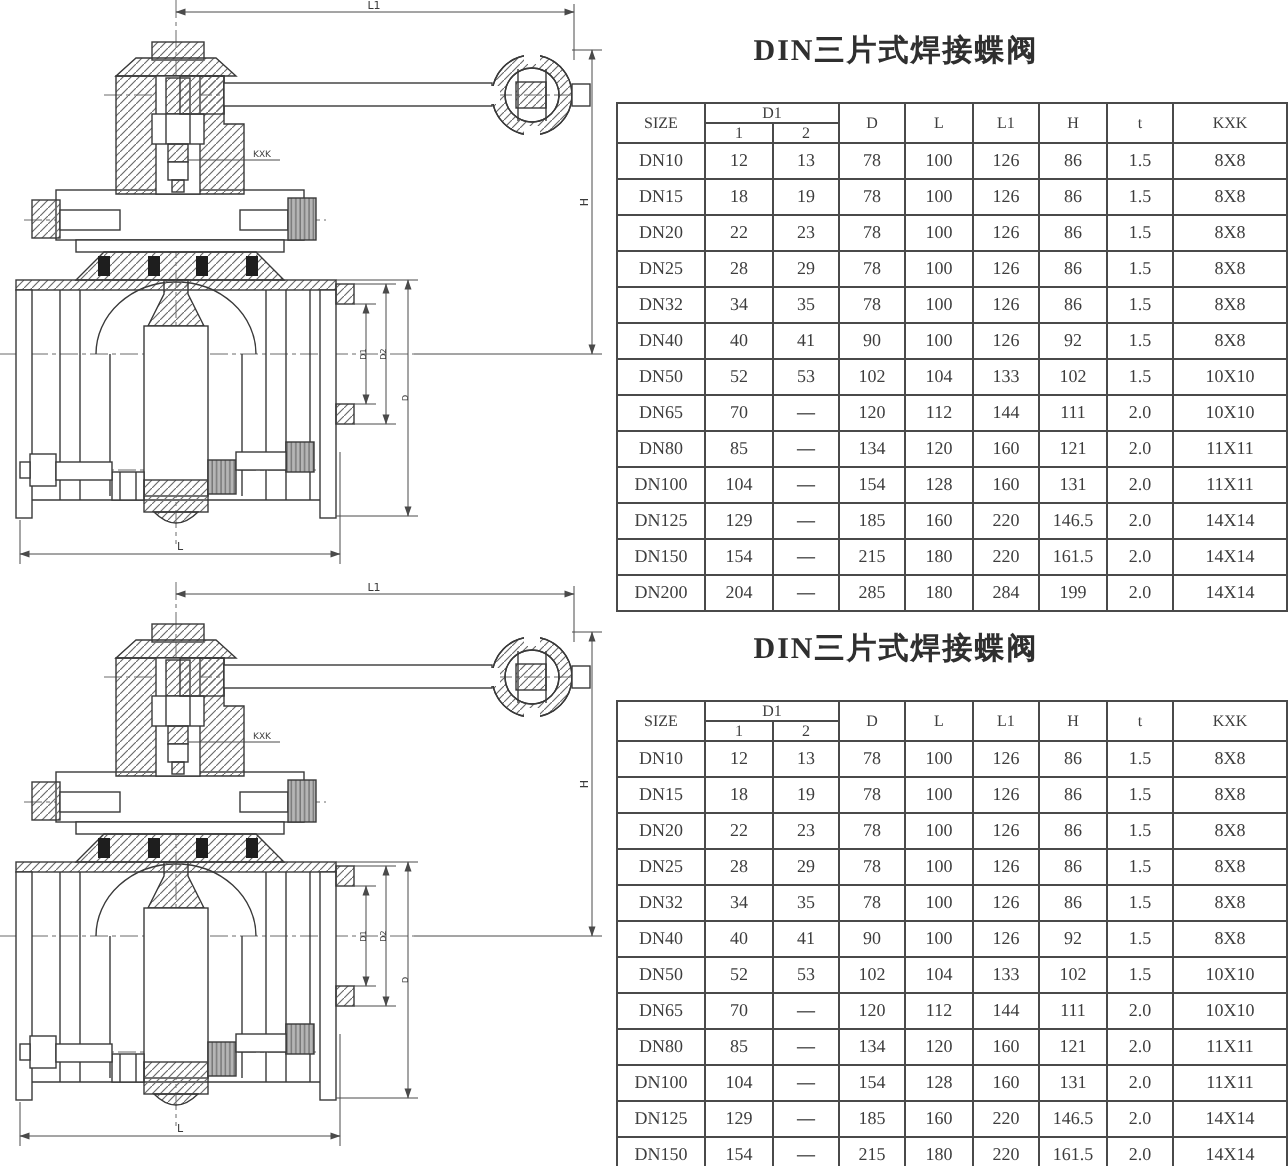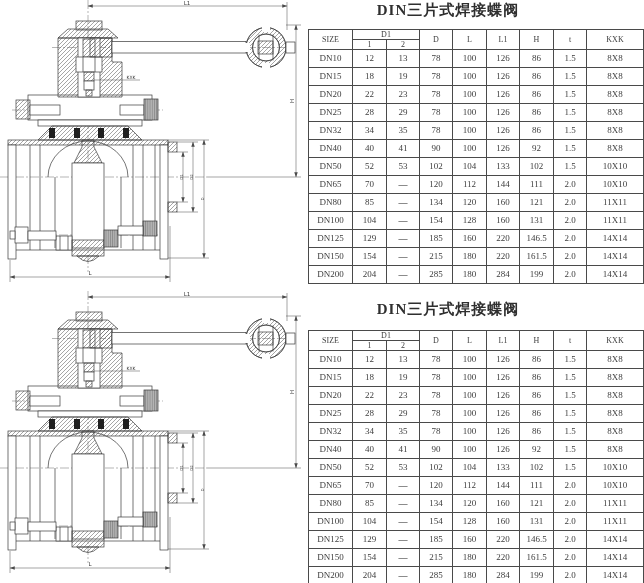--- a/index.html
+++ b/index.html
@@ -4,21 +4,21 @@
 <style>
   html,body{margin:0;padding:0;background:#fff;}
   #app{position:relative;width:644px;height:583px;background:#fff;overflow:hidden;
        font-family:"Liberation Serif","DejaVu Serif",serif;color:#3a3a3a;}
   .drawing{position:absolute;left:0;width:310px;height:292px;margin:0;}
   #drawing-top{top:0;}
   #drawing-bottom{top:291px;}
   .tbl-block{position:absolute;left:308px;width:336px;}
   #block-top{top:2px;}
   #block-bottom{top:301px;}
-  .tbl-title{margin:0;padding:0 56px 0 0;text-align:center;
+  .tbl-title{margin:16px;padding:0 56px 0 0;text-align:center;
              font-size:15px;font-weight:600;line-height:17px;color:#2f2f2f;
              letter-spacing:1px;}
   table.spec{border-collapse:collapse;table-layout:fixed;width:336px;margin-top:10px;font-family:Liberation Serif, serif;}
   #block-bottom table.spec{margin-top:12px;}
   table.spec td{border:1px solid #4a4a4a;text-align:center;vertical-align:middle;
                 padding:0;font-size:9px;line-height:9px;color:#3d3d3d;
                 overflow:hidden;white-space:nowrap;}
   table.spec thead td{height:8px;font-size:8px;}
   table.spec tbody td{height:17px;}
   td.dash{font-weight:bold;font-size:11px;}

